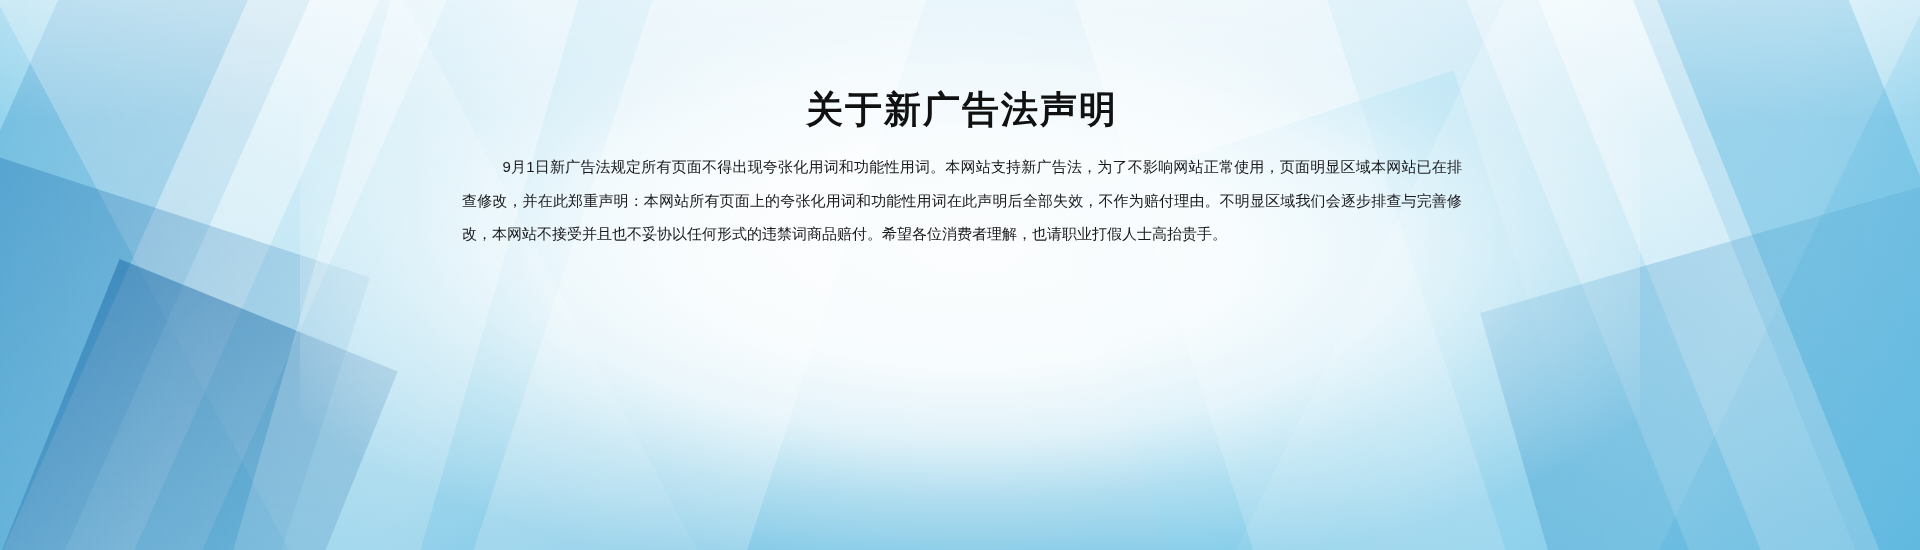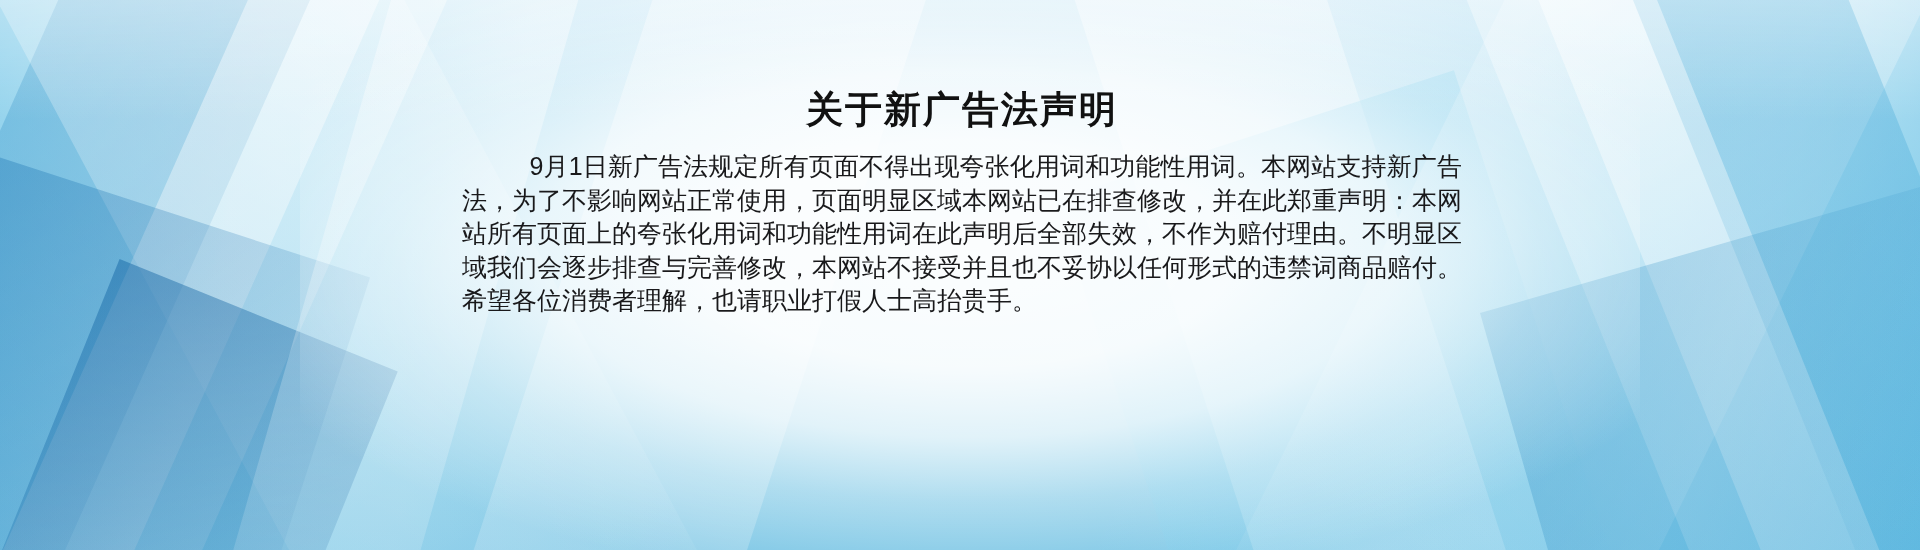--- a/index.html
+++ b/index.html
@@ -147,21 +147,21 @@
     color: #111111;
     font-size: 37px;
     font-weight: bold;
     letter-spacing: 2px;
     line-height: 1.2;
   }
   .body-block {
     width: 1000px;
     margin: 18px auto 0 auto;
     color: #19191b;
-    font-size: 25px;
+    font-size: 15px;
     line-height: 33.5px;
     text-align: justify;
     text-justify: inter-ideograph;
   }
   .para {
     margin: 0;
   }
   .para.indent {
     text-indent: 2.7em;
   }

